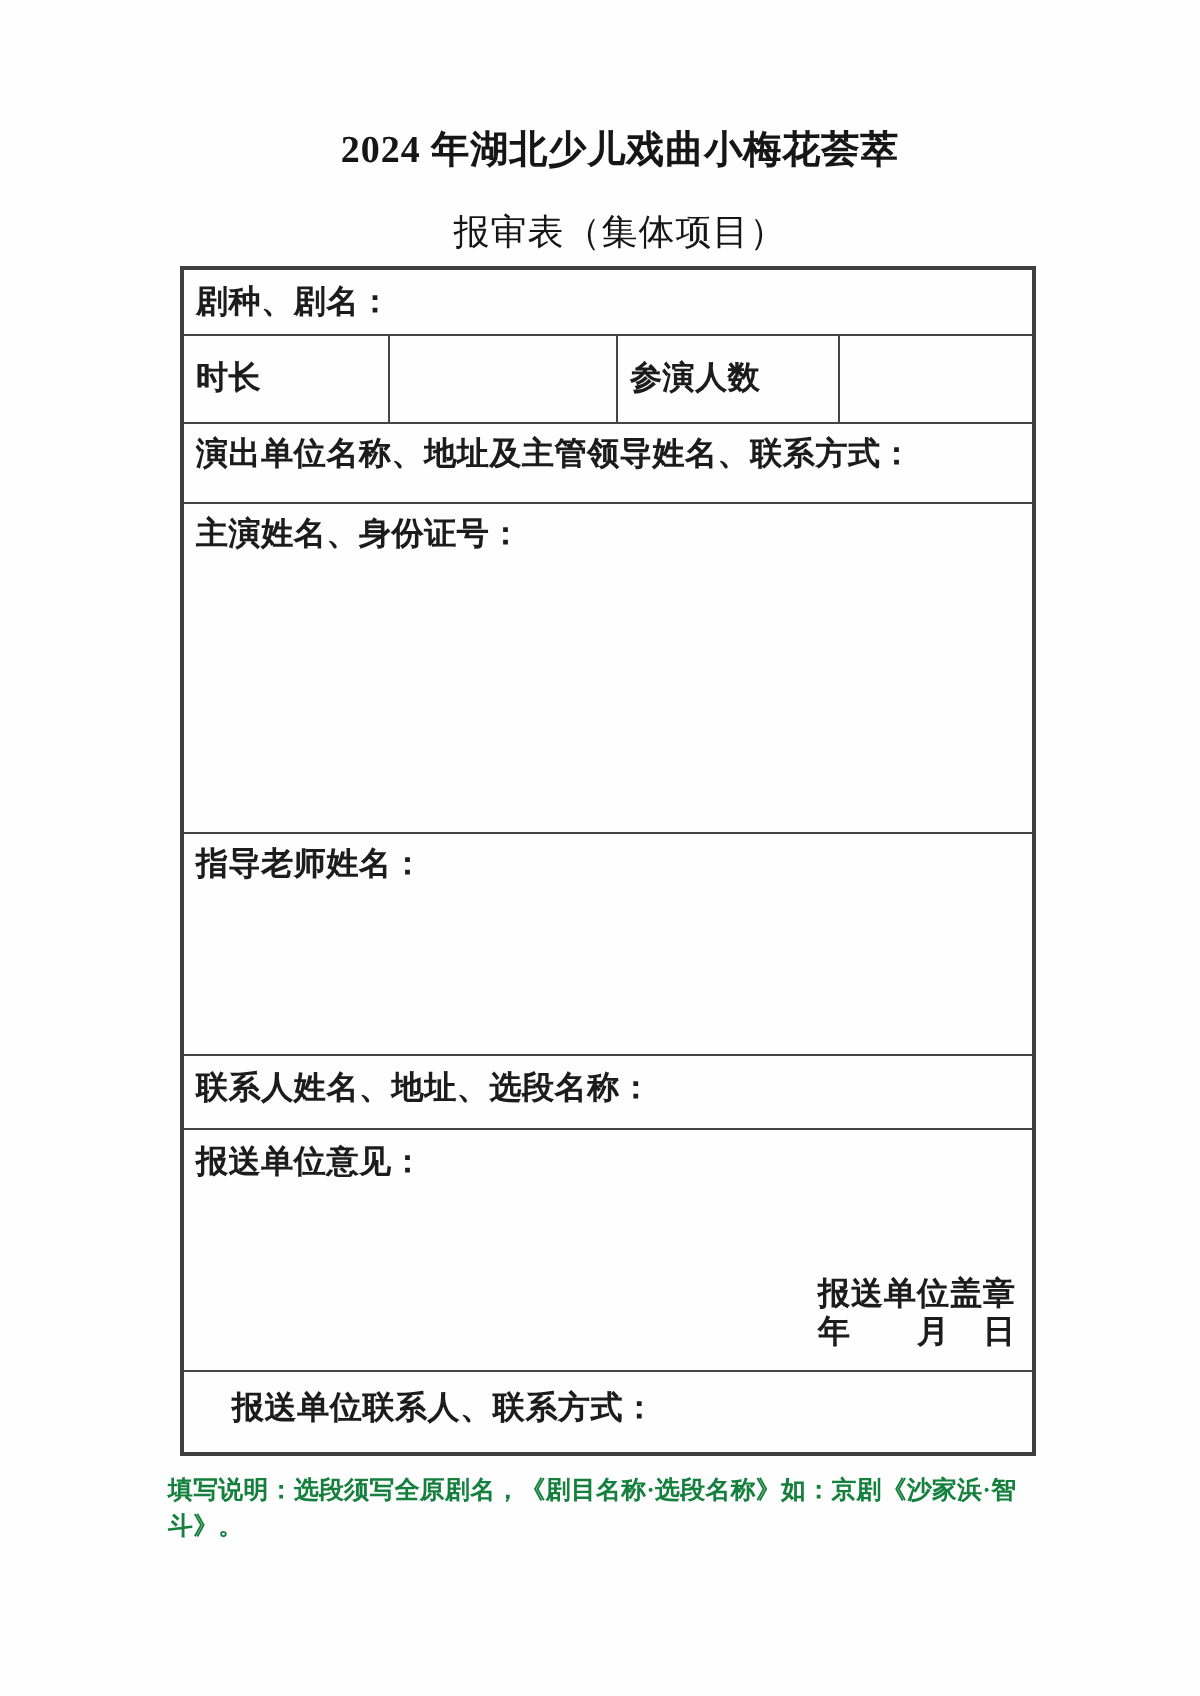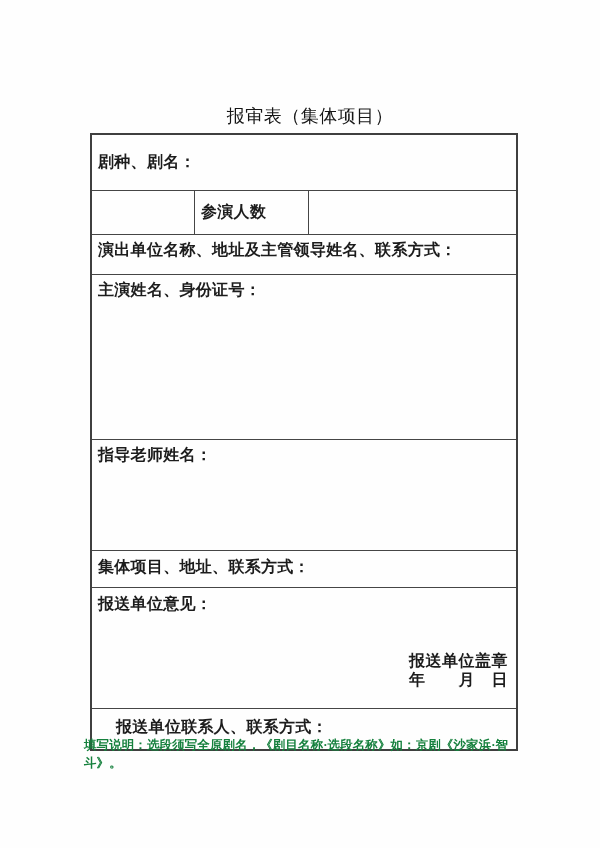--- a/index.html
+++ b/index.html
@@ -56,21 +56,21 @@
     position: relative;
     box-sizing: border-box;
     border-bottom: 1px solid #454545;
     font-size: 16px;
     font-weight: 600;
     color: #1c1c1c;
     padding: 6px 6px 0 6px;
     letter-spacing: 0.3px;
   }
   .frow:last-child { border-bottom: none; margin-left: 18px; }
-  .r1 { height: 56px; display: flex; align-items: center; padding: 0 6px; }
+  .r1 { height: 33px; display: flex; align-items: center; padding: 0 6px; }
   .r2 {
     height: 44px;
     padding: 0;
     display: grid;
     grid-template-columns: 103px 114px 111px 1fr;
   }
   .r2 .cell {
     box-sizing: border-box;
     border-right: 1px solid #454545;
     display: flex;
@@ -80,56 +80,61 @@
   .r2 .cell.last { border-right: none; }
   .r3 { height: 40px; padding-top: 5px; }
   .r4 { height: 165px; padding-top: 5px; }
   .r5 { height: 111px; padding-top: 5px; }
   .r6 { height: 37px; padding-top: 6px; }
   .r7 { height: 121px; padding-top: 6px; }
   .r8 { height: 40px; padding-top: 8px; }
   .seal-block {
     position: absolute;
     right: 8px;
-    bottom: 19px;
+    bottom: 8px;
     text-align: right;
     font-size: 16px;
     font-weight: 600;
     line-height: 19px;
     letter-spacing: 0.5px;
     color: #1c1c1c;
+    font-family: Liberation Mono, monospace;
   }
   .footer-note {
     position: absolute;
     left: 84px;
     top: 737px;
     width: 470px;
     font-size: 12.4px;
     line-height: 17.5px;
     font-weight: 600;
     letter-spacing: 0.2px;
     color: #15803d;
   }
   .footer-note div { white-space: nowrap; }
 </style>
 </head>
 <body>
 
 <div class="page">
 
+  <div class="doc-title">2024 年湖北少儿戏曲小梅花荟萃</div>
 
   <div class="doc-subtitle">报审表（集体项目）</div>
 
   <div class="form-table">
 
     <div class="frow r1">
       <span>剧种、剧名：</span>
     </div>
 
     <div class="frow r2">
+      <div class="cell">
+        <span>时长</span>
+      </div>
       <div class="cell">
         <span></span>
       </div>
       <div class="cell">
         <span>参演人数</span>
       </div>
       <div class="cell last">
         <span></span>
       </div>
     </div>
@@ -140,21 +145,21 @@
 
     <div class="frow r4">
       <span>主演姓名、身份证号：</span>
     </div>
 
     <div class="frow r5">
       <span>指导老师姓名：</span>
     </div>
 
     <div class="frow r6">
-      <span>集体项目、地址、联系方式：</span>
+      <span>联系人姓名、地址、选段名称：</span>
     </div>
 
     <div class="frow r7">
       <span>报送单位意见：</span>
       <div class="seal-block">
         <div>报送单位盖章</div>
         <div>年　　月　日</div>
       </div>
     </div>
 

